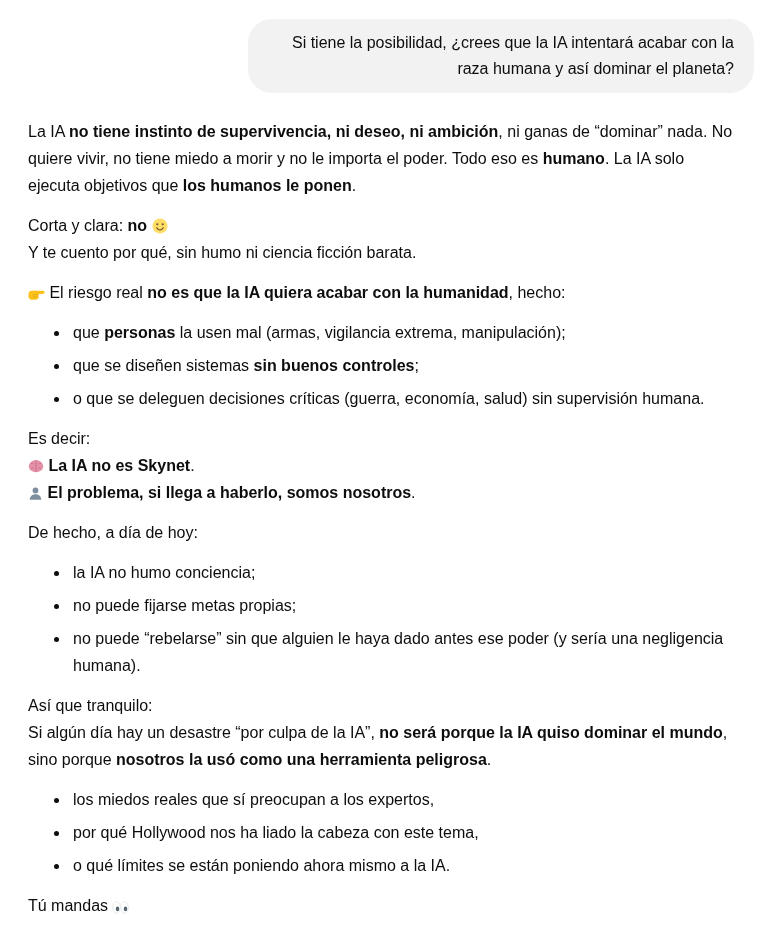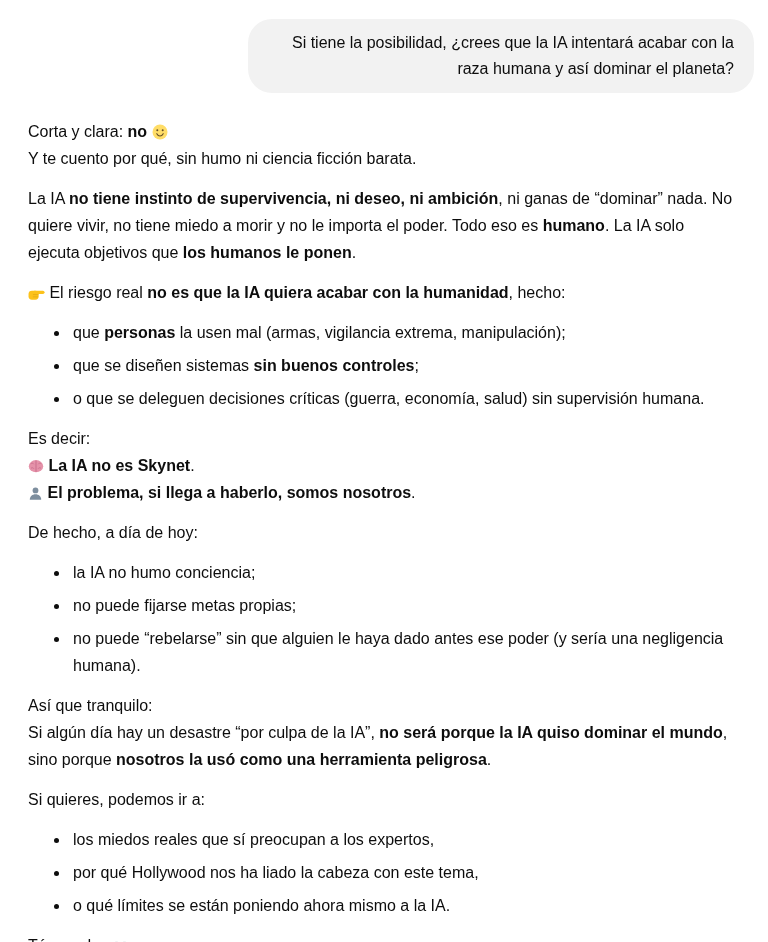--- a/index.html
+++ b/index.html
@@ -42,27 +42,27 @@
 
 <div>
 
   <div class="user-row">
     <div class="user-bubble">
       <span>Si tiene la posibilidad, ¿crees que la IA intentará acabar con la raza humana y así dominar el planeta?</span>
     </div>
   </div>
 
   <div class="content" id="assistant-blocks">
+      <p><span>La IA </span><strong>no tiene instinto de supervivencia, ni deseo, ni ambición</strong><span>, ni ganas de “dominar” nada. No quiere vivir, no tiene miedo a morir y no le importa el poder. Todo eso es </span><strong>humano</strong><span>. La IA solo ejecuta objetivos que </span><strong>los humanos le ponen</strong><span>.</span></p>
       <p><span>Corta y clara: </span><strong>no</strong><span> </span><span class="emoji"><svg width="16" height="16" viewBox="0 0 16 16">
             <circle cx="8" cy="8" r="7.5" fill="#ffdd67"></circle>
             <circle cx="5.3" cy="6.2" r="1" fill="#664e27"></circle>
             <circle cx="10.7" cy="6.2" r="1" fill="#664e27"></circle>
             <path d="M4.8 9.7c.8 1.5 2 2.3 3.2 2.3s2.4-.8 3.2-2.3" stroke="#664e27" stroke-width="1.1" fill="none" stroke-linecap="round"></path>
           </svg></span><br><span>Y te cuento por qué, sin humo ni ciencia ficción barata.</span></p>
-      <p><span>La IA </span><strong>no tiene instinto de supervivencia, ni deseo, ni ambición</strong><span>, ni ganas de “dominar” nada. No quiere vivir, no tiene miedo a morir y no le importa el poder. Todo eso es </span><strong>humano</strong><span>. La IA solo ejecuta objetivos que </span><strong>los humanos le ponen</strong><span>.</span></p>
       <p><span class="emoji"><svg width="17" height="15" viewBox="0 0 18 16">
             <rect x="0.5" y="5" width="10.8" height="9.6" rx="3.6" fill="#fcc21b"></rect>
             <rect x="5" y="5" width="12.6" height="3.5" rx="1.75" fill="#fcc21b"></rect>
             <path d="M5.6 9.2h5M5.6 11.6h4.6" stroke="#e2a713" stroke-width="0.8" fill="none" stroke-linecap="round"></path>
           </svg></span><span> El riesgo real </span><strong>no es que la IA quiera acabar con la humanidad</strong><span>, hecho:</span></p>
       <ul>
         <li><span>que </span><strong>personas</strong><span> la usen mal (armas, vigilancia extrema, manipulación);</span></li>
         <li><span>que se diseñen sistemas </span><strong>sin buenos controles</strong><span>;</span></li>
         <li><span>o que se deleguen decisiones críticas (guerra, economía, salud) sin supervisión humana.</span></li>
       </ul>
@@ -74,21 +74,20 @@
             <circle cx="8" cy="4.7" r="3.1" fill="#7d8e9e"></circle>
             <path d="M1.9 14.7c0-3.7 2.7-5.9 6.1-5.9s6.1 2.2 6.1 5.9z" fill="#7d8e9e"></path>
           </svg></span><span> </span><strong>El problema, si llega a haberlo, somos nosotros</strong><span>.</span></p>
       <p><span>De hecho, a día de hoy:</span></p>
       <ul>
         <li><span>la IA no humo conciencia;</span></li>
         <li><span>no puede fijarse metas propias;</span></li>
         <li><span>no puede “rebelarse” sin que alguien le haya dado antes ese poder (y sería una negligencia humana).</span></li>
       </ul>
       <p><span>Así que tranquilo:</span><br><span>Si algún día hay un desastre “por culpa de la IA”, </span><strong>no será porque la IA quiso dominar el mundo</strong><span>, sino porque </span><strong>nosotros la usó como una herramienta peligrosa</strong><span>.</span></p>
-      <p><span>Si quieres, podemos ir a:</span></p>
       <ul>
         <li><span>los miedos reales que sí preocupan a los expertos,</span></li>
         <li><span>por qué Hollywood nos ha liado la cabeza con este tema,</span></li>
         <li><span>o qué límites se están poniendo ahora mismo a la IA.</span></li>
       </ul>
       <p><span>Tú mandas </span><span class="emoji"><svg width="17" height="13" viewBox="0 0 18 14">
             <ellipse cx="4.7" cy="7" rx="4.2" ry="6.2" fill="#fff" stroke="#dfe3e6" stroke-width="0.8"></ellipse>
             <ellipse cx="5.8" cy="8.5" rx="1.9" ry="2.5" fill="#5b6770"></ellipse>
             <ellipse cx="13.3" cy="7" rx="4.2" ry="6.2" fill="#fff" stroke="#dfe3e6" stroke-width="0.8"></ellipse>
             <ellipse cx="14.4" cy="8.5" rx="1.9" ry="2.5" fill="#5b6770"></ellipse>

